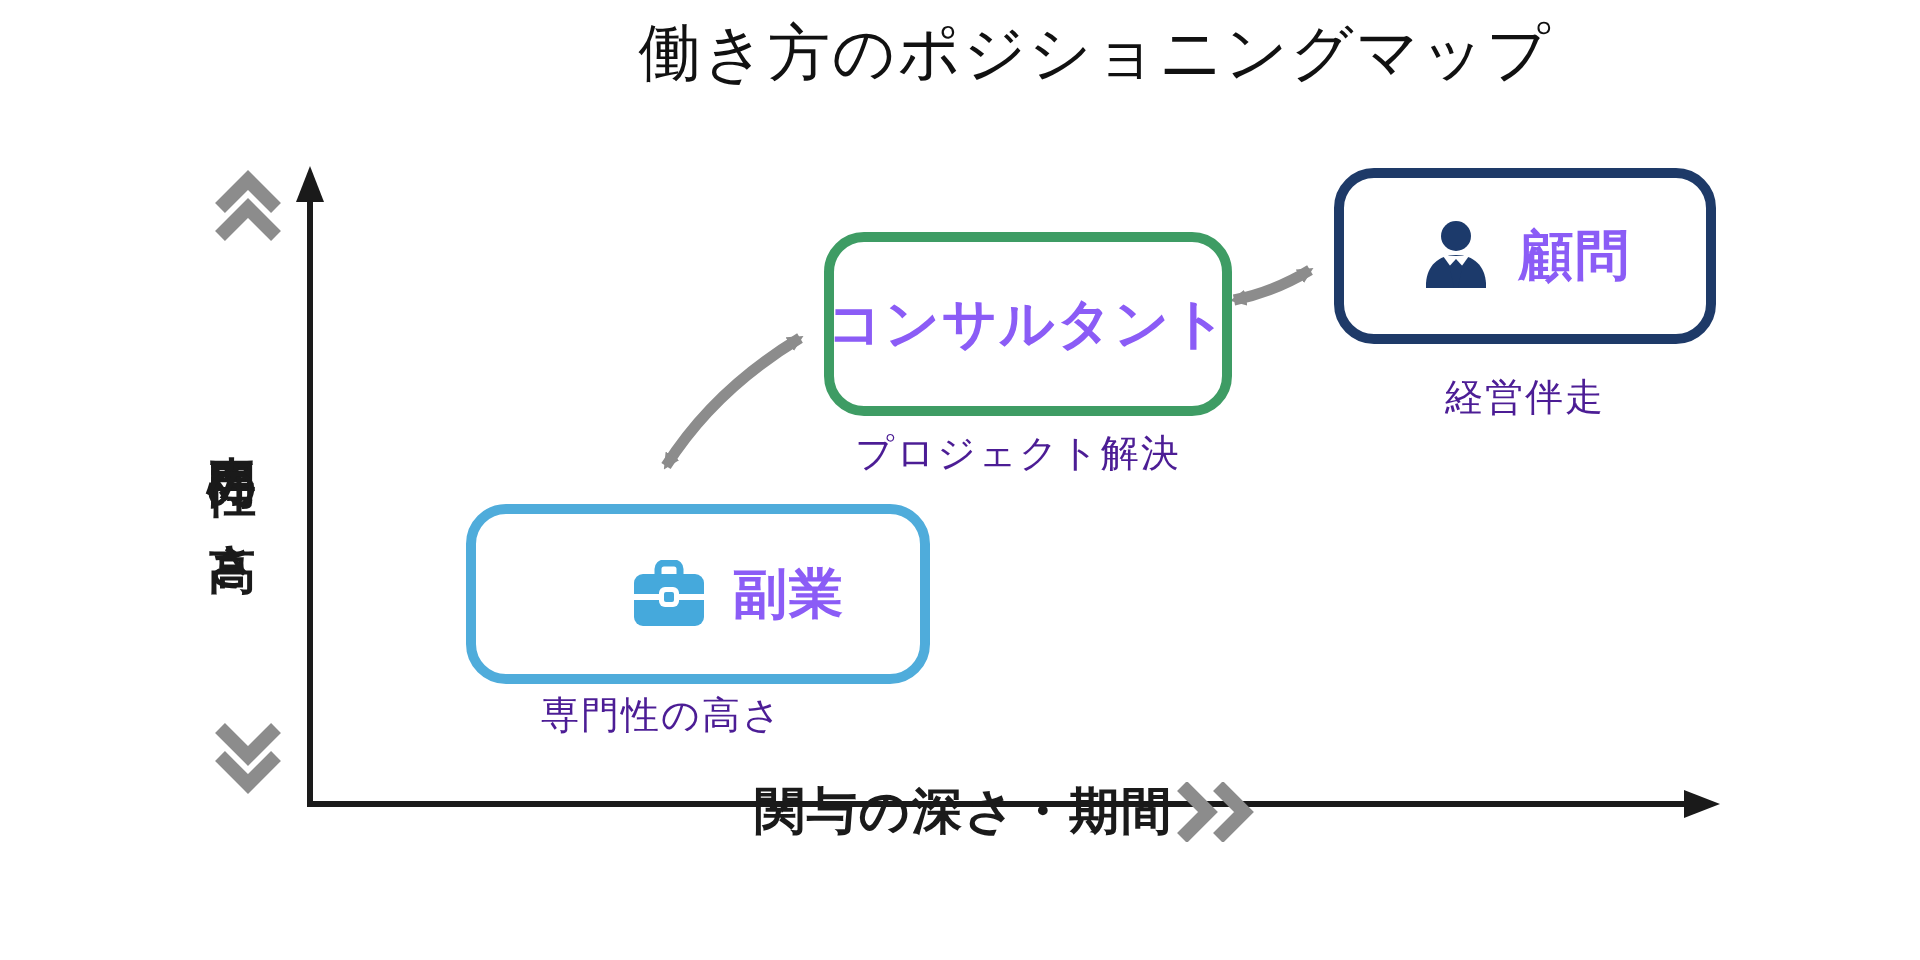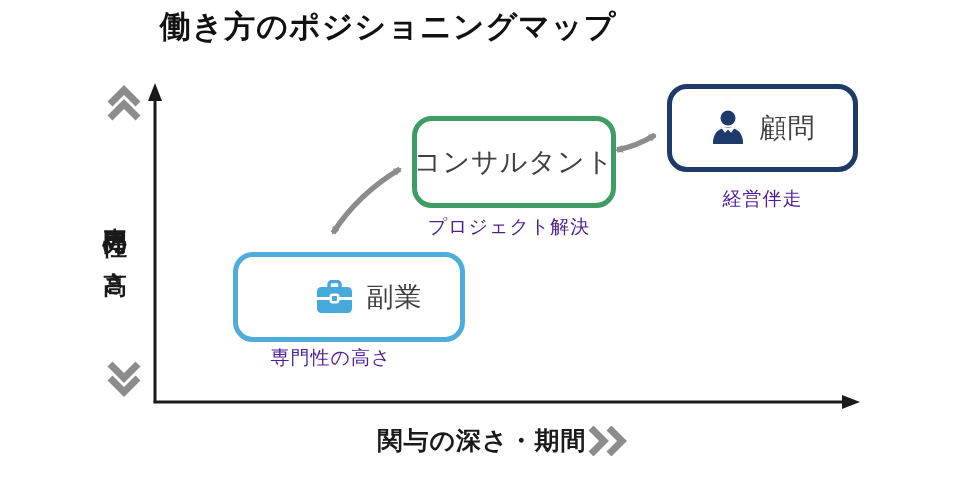--- a/index.html
+++ b/index.html
@@ -8,38 +8,38 @@
     background:#ffffff;
   }
   .stage{
     position:relative;
     width:960px;height:480px;
     background:#ffffff;
     overflow:hidden;
   }
   .title{
     position:absolute;left:0;top:6px;width:776px;
-    text-align:center;
-    font-size:31px;font-weight:bold;color:#111111;
+    text-align:right;
+    font-size:31px;font-weight:normal;color:#111111;
     letter-spacing:1px;
   }
   .overlay{
     position:absolute;left:0;top:0;width:960px;height:480px;
   }
   .node{
     position:absolute;
     box-sizing:border-box;
     background:#ffffff;
     display:flex;align-items:center;justify-content:center;
     gap:14px;
     border-radius:20px;
     z-index:2;
   }
   .node-label{
-    font-size:27px;font-weight:normal;color:#404040;
+    font-size:27px;font-weight:bold;color:#8b5cf6;
     letter-spacing:1px;
     white-space:nowrap;
   }
   .node-fukugyo{left:233px;top:252px;width:232px;height:90px;border:5px solid #4FACDB;padding-left:40px;}
   .node-consultant{left:412px;top:116px;width:204px;height:92px;border:5px solid #3E9C64;}
   .node-komon{left:667px;top:84px;width:191px;height:88px;border:5px solid #1E3A68;}
   .caption{
     position:absolute;
     text-align:center;
     font-size:19px;color:#4c1d95;
@@ -51,21 +51,21 @@
   .caption-komon{left:667px;top:186px;width:191px;}
   .y-label{
     position:absolute;left:97px;top:140px;height:215px;width:36px;
     display:flex;align-items:center;justify-content:center;
     writing-mode:vertical-rl;text-orientation:upright;
     font-size:24px;font-weight:bold;color:#1a1a1a;
     letter-spacing:4px;
     z-index:2;
   }
   .x-label-row{
-    position:absolute;left:155px;top:424px;width:700px;
+    position:absolute;left:155px;top:389px;width:700px;
     display:flex;align-items:center;justify-content:center;gap:0;
     z-index:2;
   }
   .x-label{
     font-size:25px;font-weight:bold;color:#1a1a1a;
     letter-spacing:1px;
   }
   .icon{display:block;}
 </style>
 </head>

